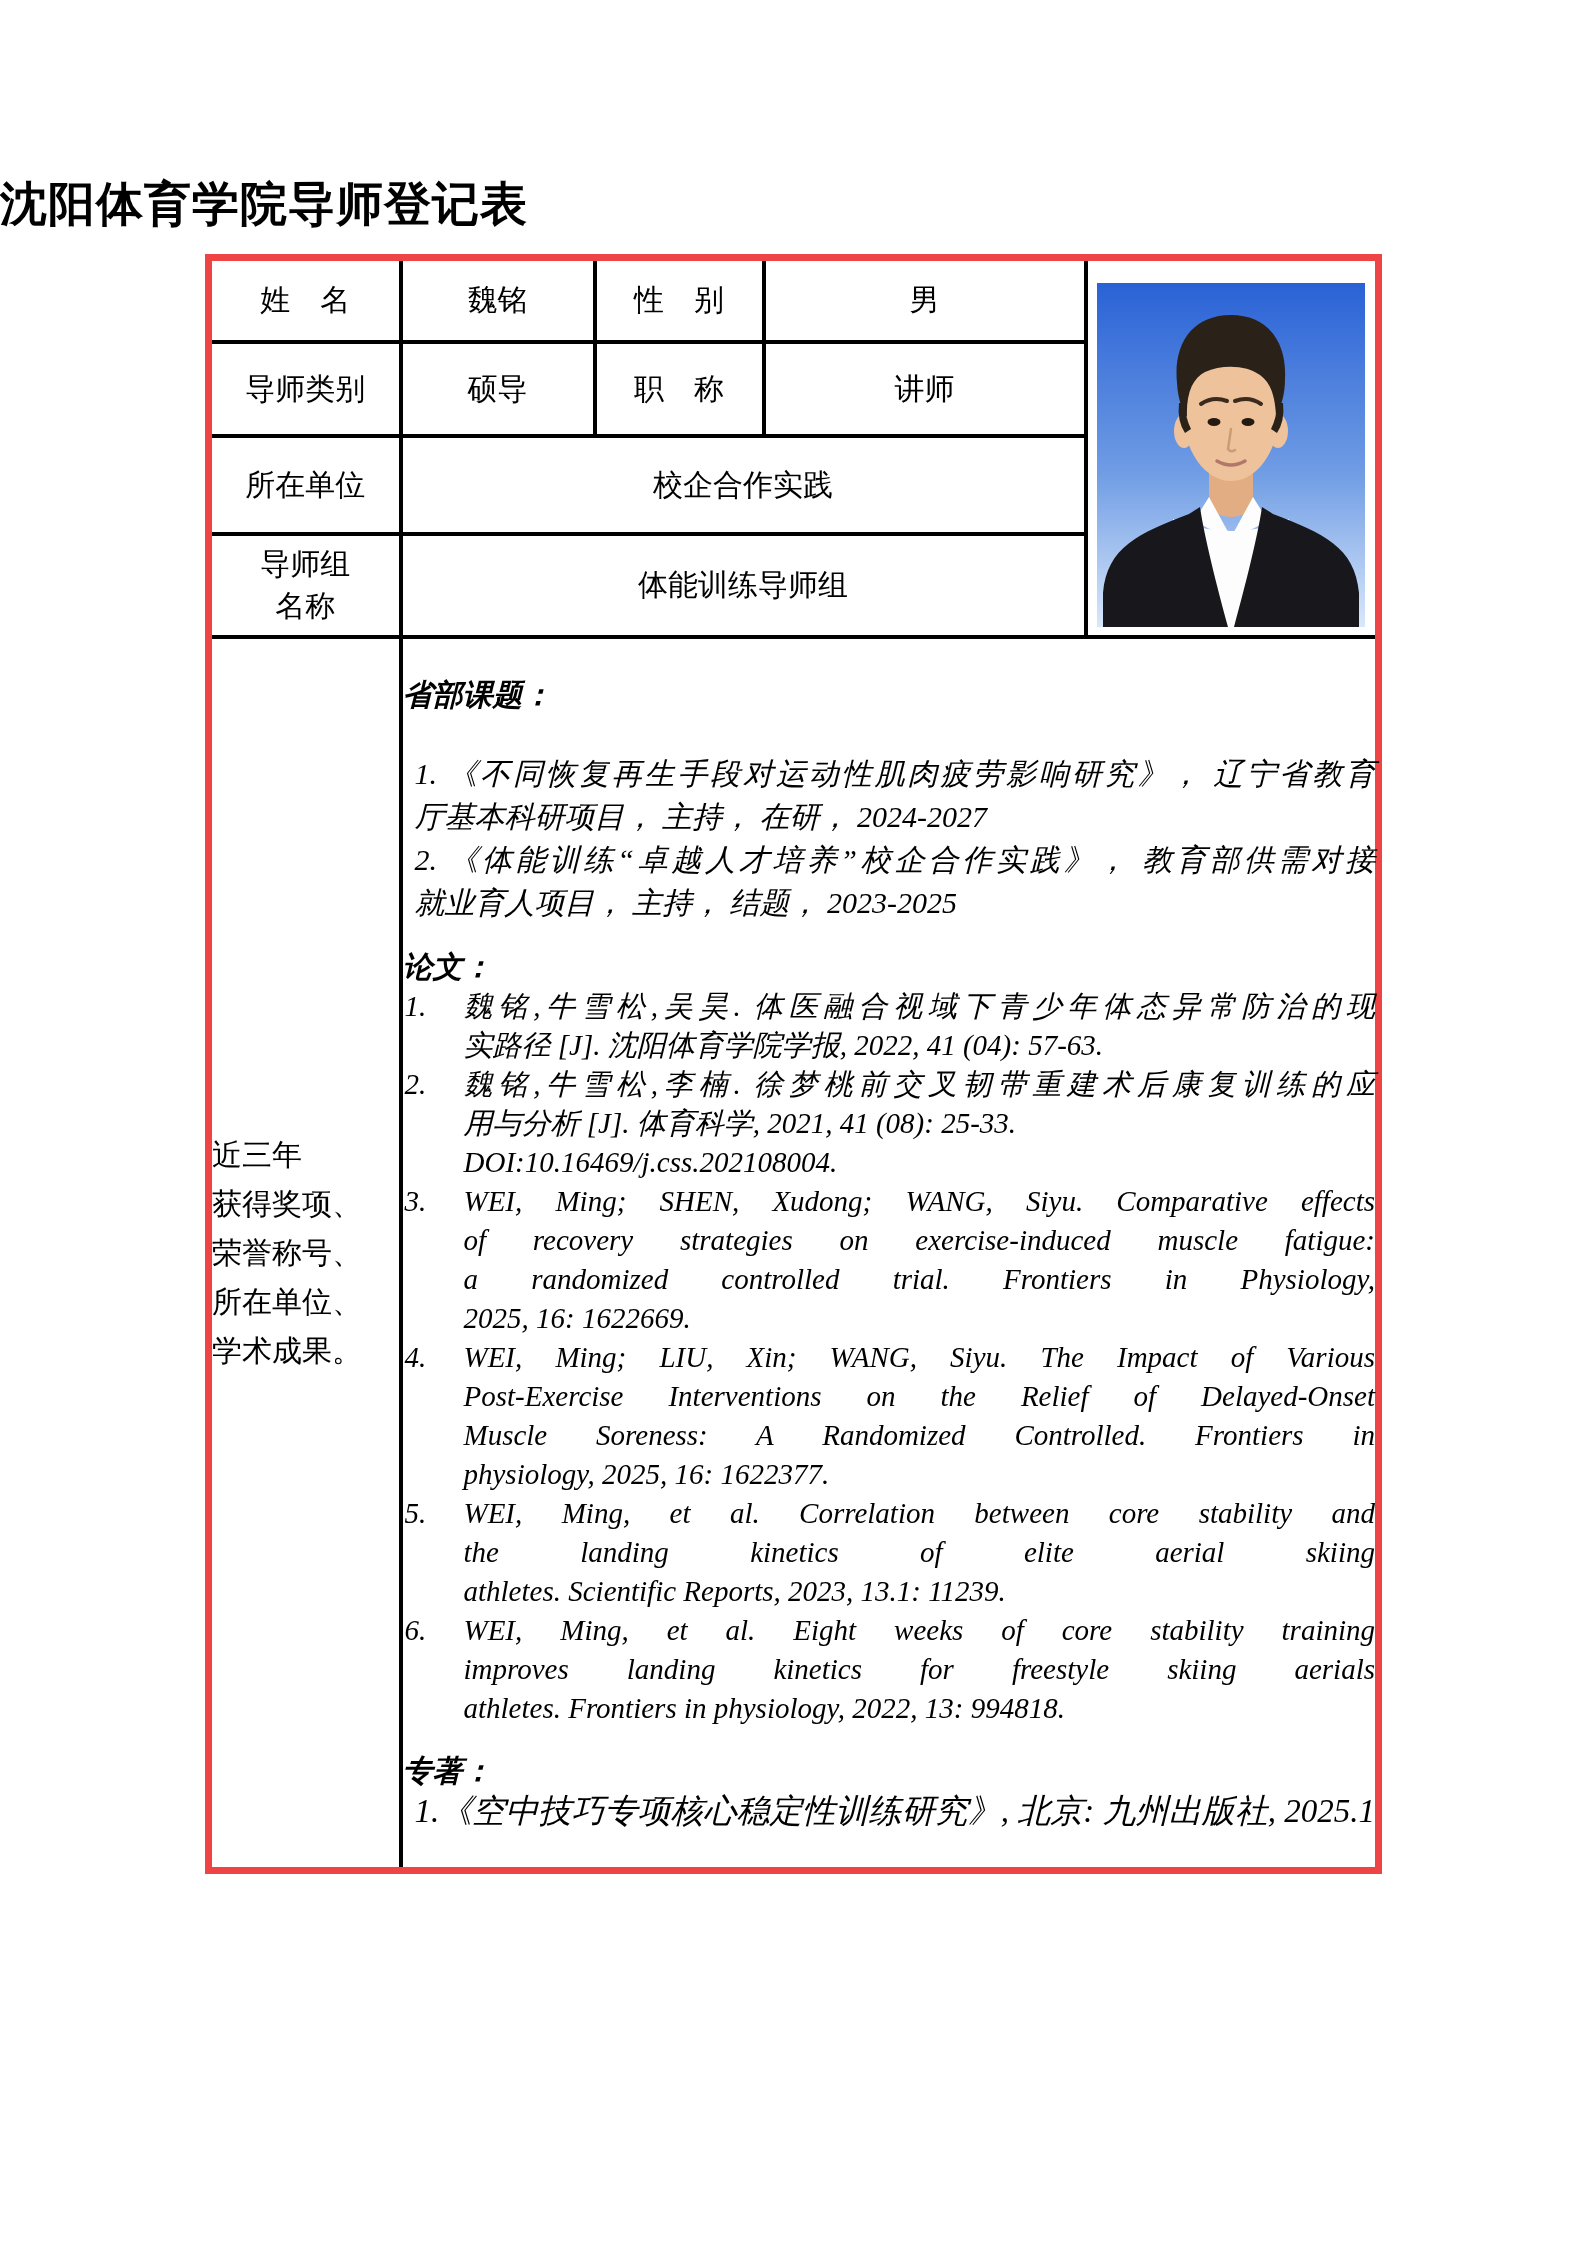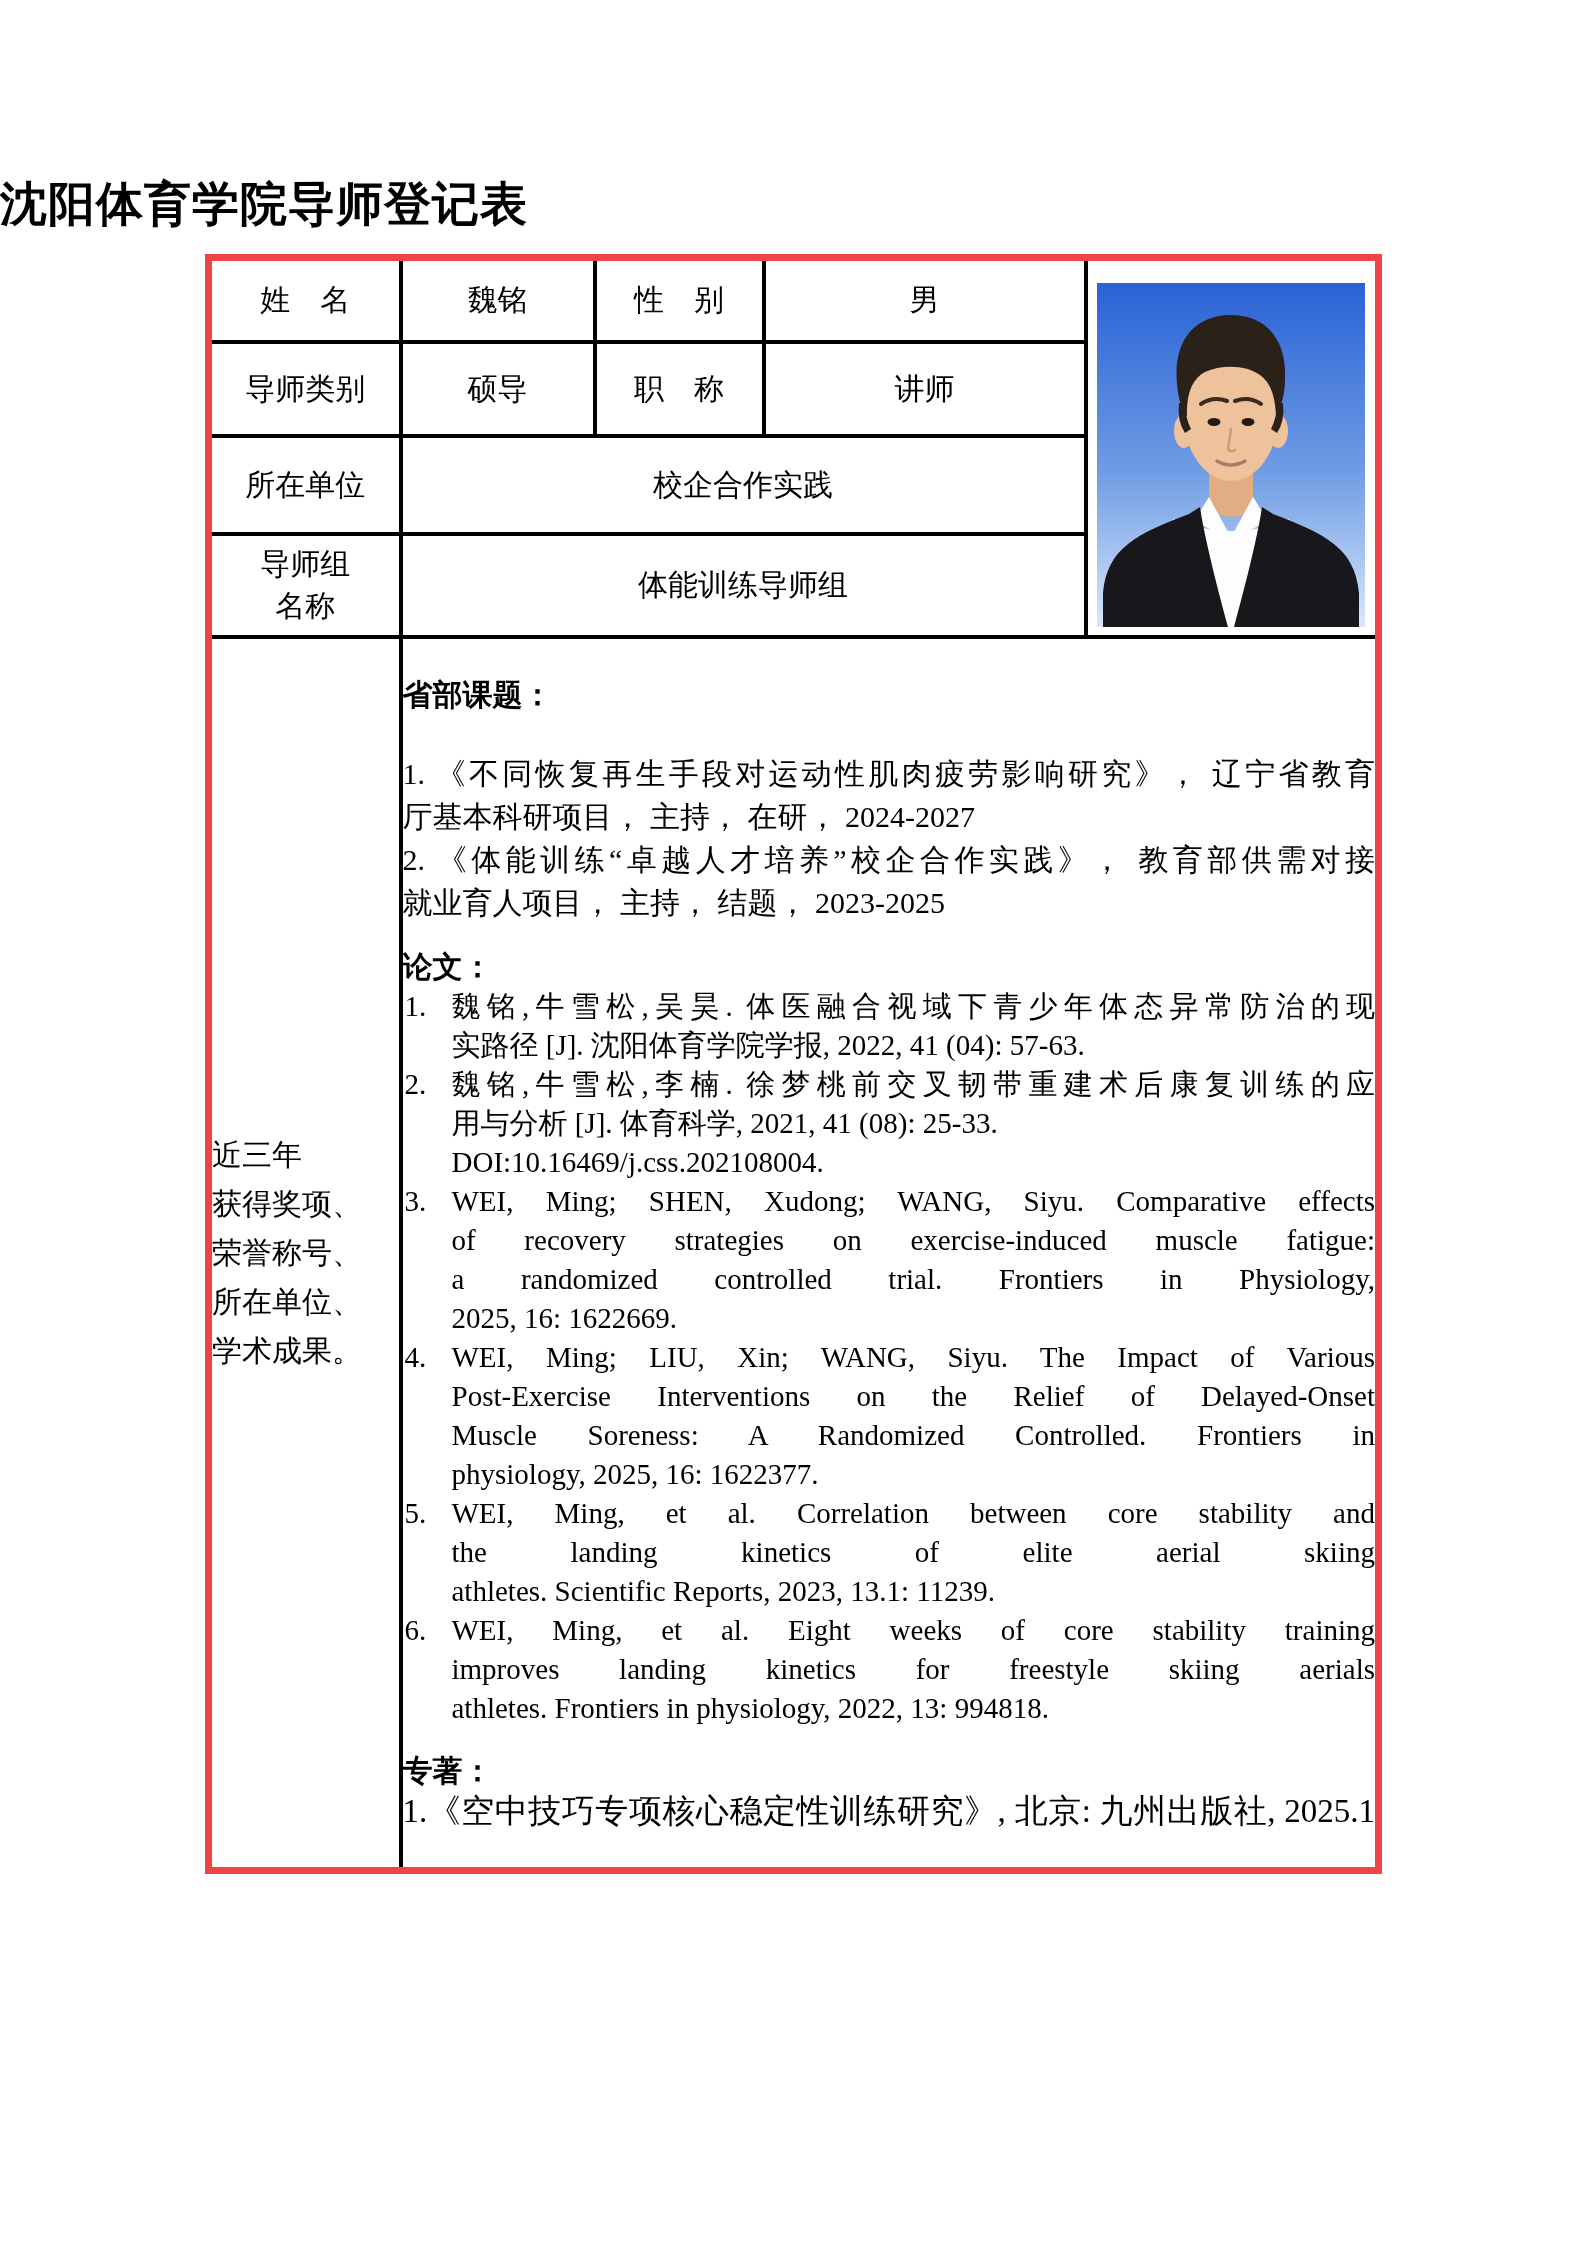--- a/index.html
+++ b/index.html
@@ -55,31 +55,32 @@
   td.ach-label {
     text-align: left;
     font-size: 30px;
   }
   .ach-lines span { display: block; line-height: 49px; }
 
   td.content {
     vertical-align: top;
     padding: 25px 17px 0 16px;
     font-size: 29px;
+    font-style: italic;
   }
   .sec-head {
     font-weight: 700;
     font-size: 30px;
     line-height: 40px;
     text-align: left;
   }
   .gap-after { margin-bottom: 37px; }
   .gap-before { margin-top: 23px; }
 
-  .ln { text-align: left; }
+  .ln { text-align: left; margin-left: 12px; }
   .fill { text-align: justify; text-align-last: justify; }
 
   .proj .ln { font-size: 30px; line-height: 43px; }
 
   .paper {
     position: relative;
     padding-left: 49px;
     line-height: 39px;
     font-size: 29px;
   }

